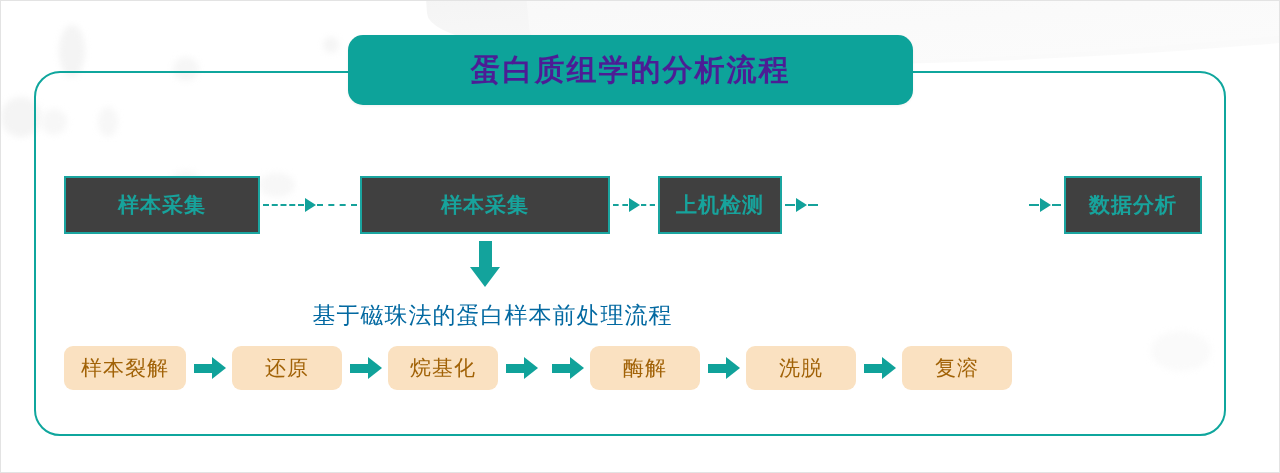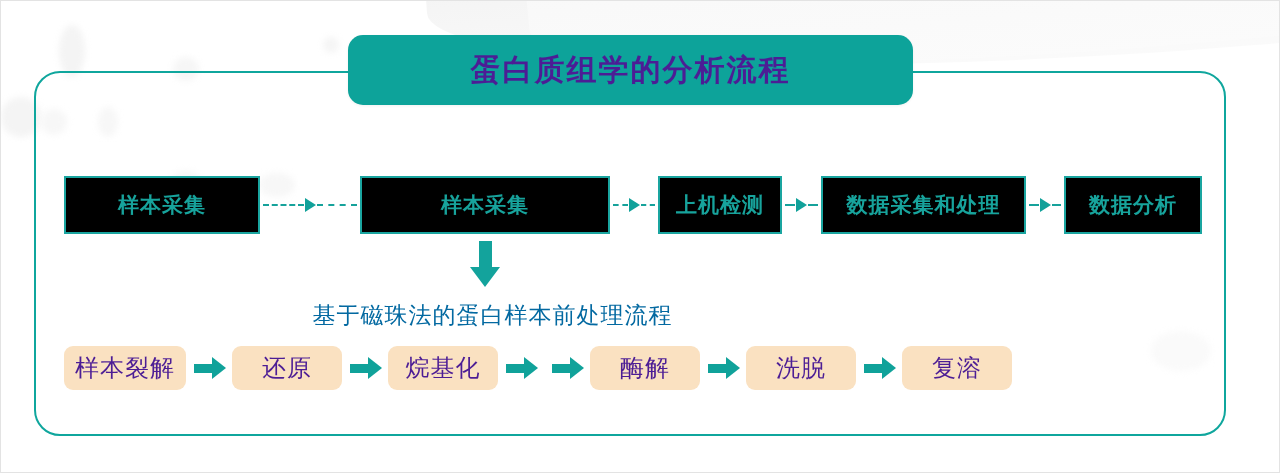--- a/index.html
+++ b/index.html
@@ -89,21 +89,21 @@
     left: 0;
     top: 175px;
     width: 1280px;
     height: 58px;
   }
   .flow-box {
     position: absolute;
     top: 0;
     height: 58px;
     border: 2px solid #1aa5a0;
-    background: #000000;
+    background: #404040;
     display: flex;
     align-items: center;
     justify-content: center;
     box-sizing: border-box;
   }
   .flow-box span {
     color: #17a39c;
     font-size: 21px;
     font-weight: bold;
     letter-spacing: 1px;
@@ -189,22 +189,22 @@
     height: 44px;
     background: #fae1c1;
     border-radius: 9px;
     display: flex;
     align-items: center;
     justify-content: center;
     flex: 0 0 auto;
     box-sizing: border-box;
   }
   .pill span {
-    color: #4c1d95;
-    font-size: 24px;
+    color: #a16207;
+    font-size: 21px;
     letter-spacing: 1px;
     font-family: Liberation Serif, serif;
   }
   .pill.w-wide  { width: 122px; }
   .pill.w-norm  { width: 110px; }
 
   .pill-arrow {
     flex: 0 0 auto;
     position: relative;
     width: 46px;
@@ -281,23 +281,20 @@
     <div class="flow-box fb3">
       <span>上机检测</span>
     </div>
 
     <div class="dash-conn dc3">
       <div class="seg"></div>
       <div class="head"></div>
       <div class="seg"></div>
     </div>
 
-    <div class="flow-box fb4">
-      <span>数据采集和处理</span>
-    </div>
 
     <div class="dash-conn dc4">
       <div class="seg"></div>
       <div class="head"></div>
       <div class="seg"></div>
     </div>
 
     <div class="flow-box fb5">
       <span>数据分析</span>
     </div>

